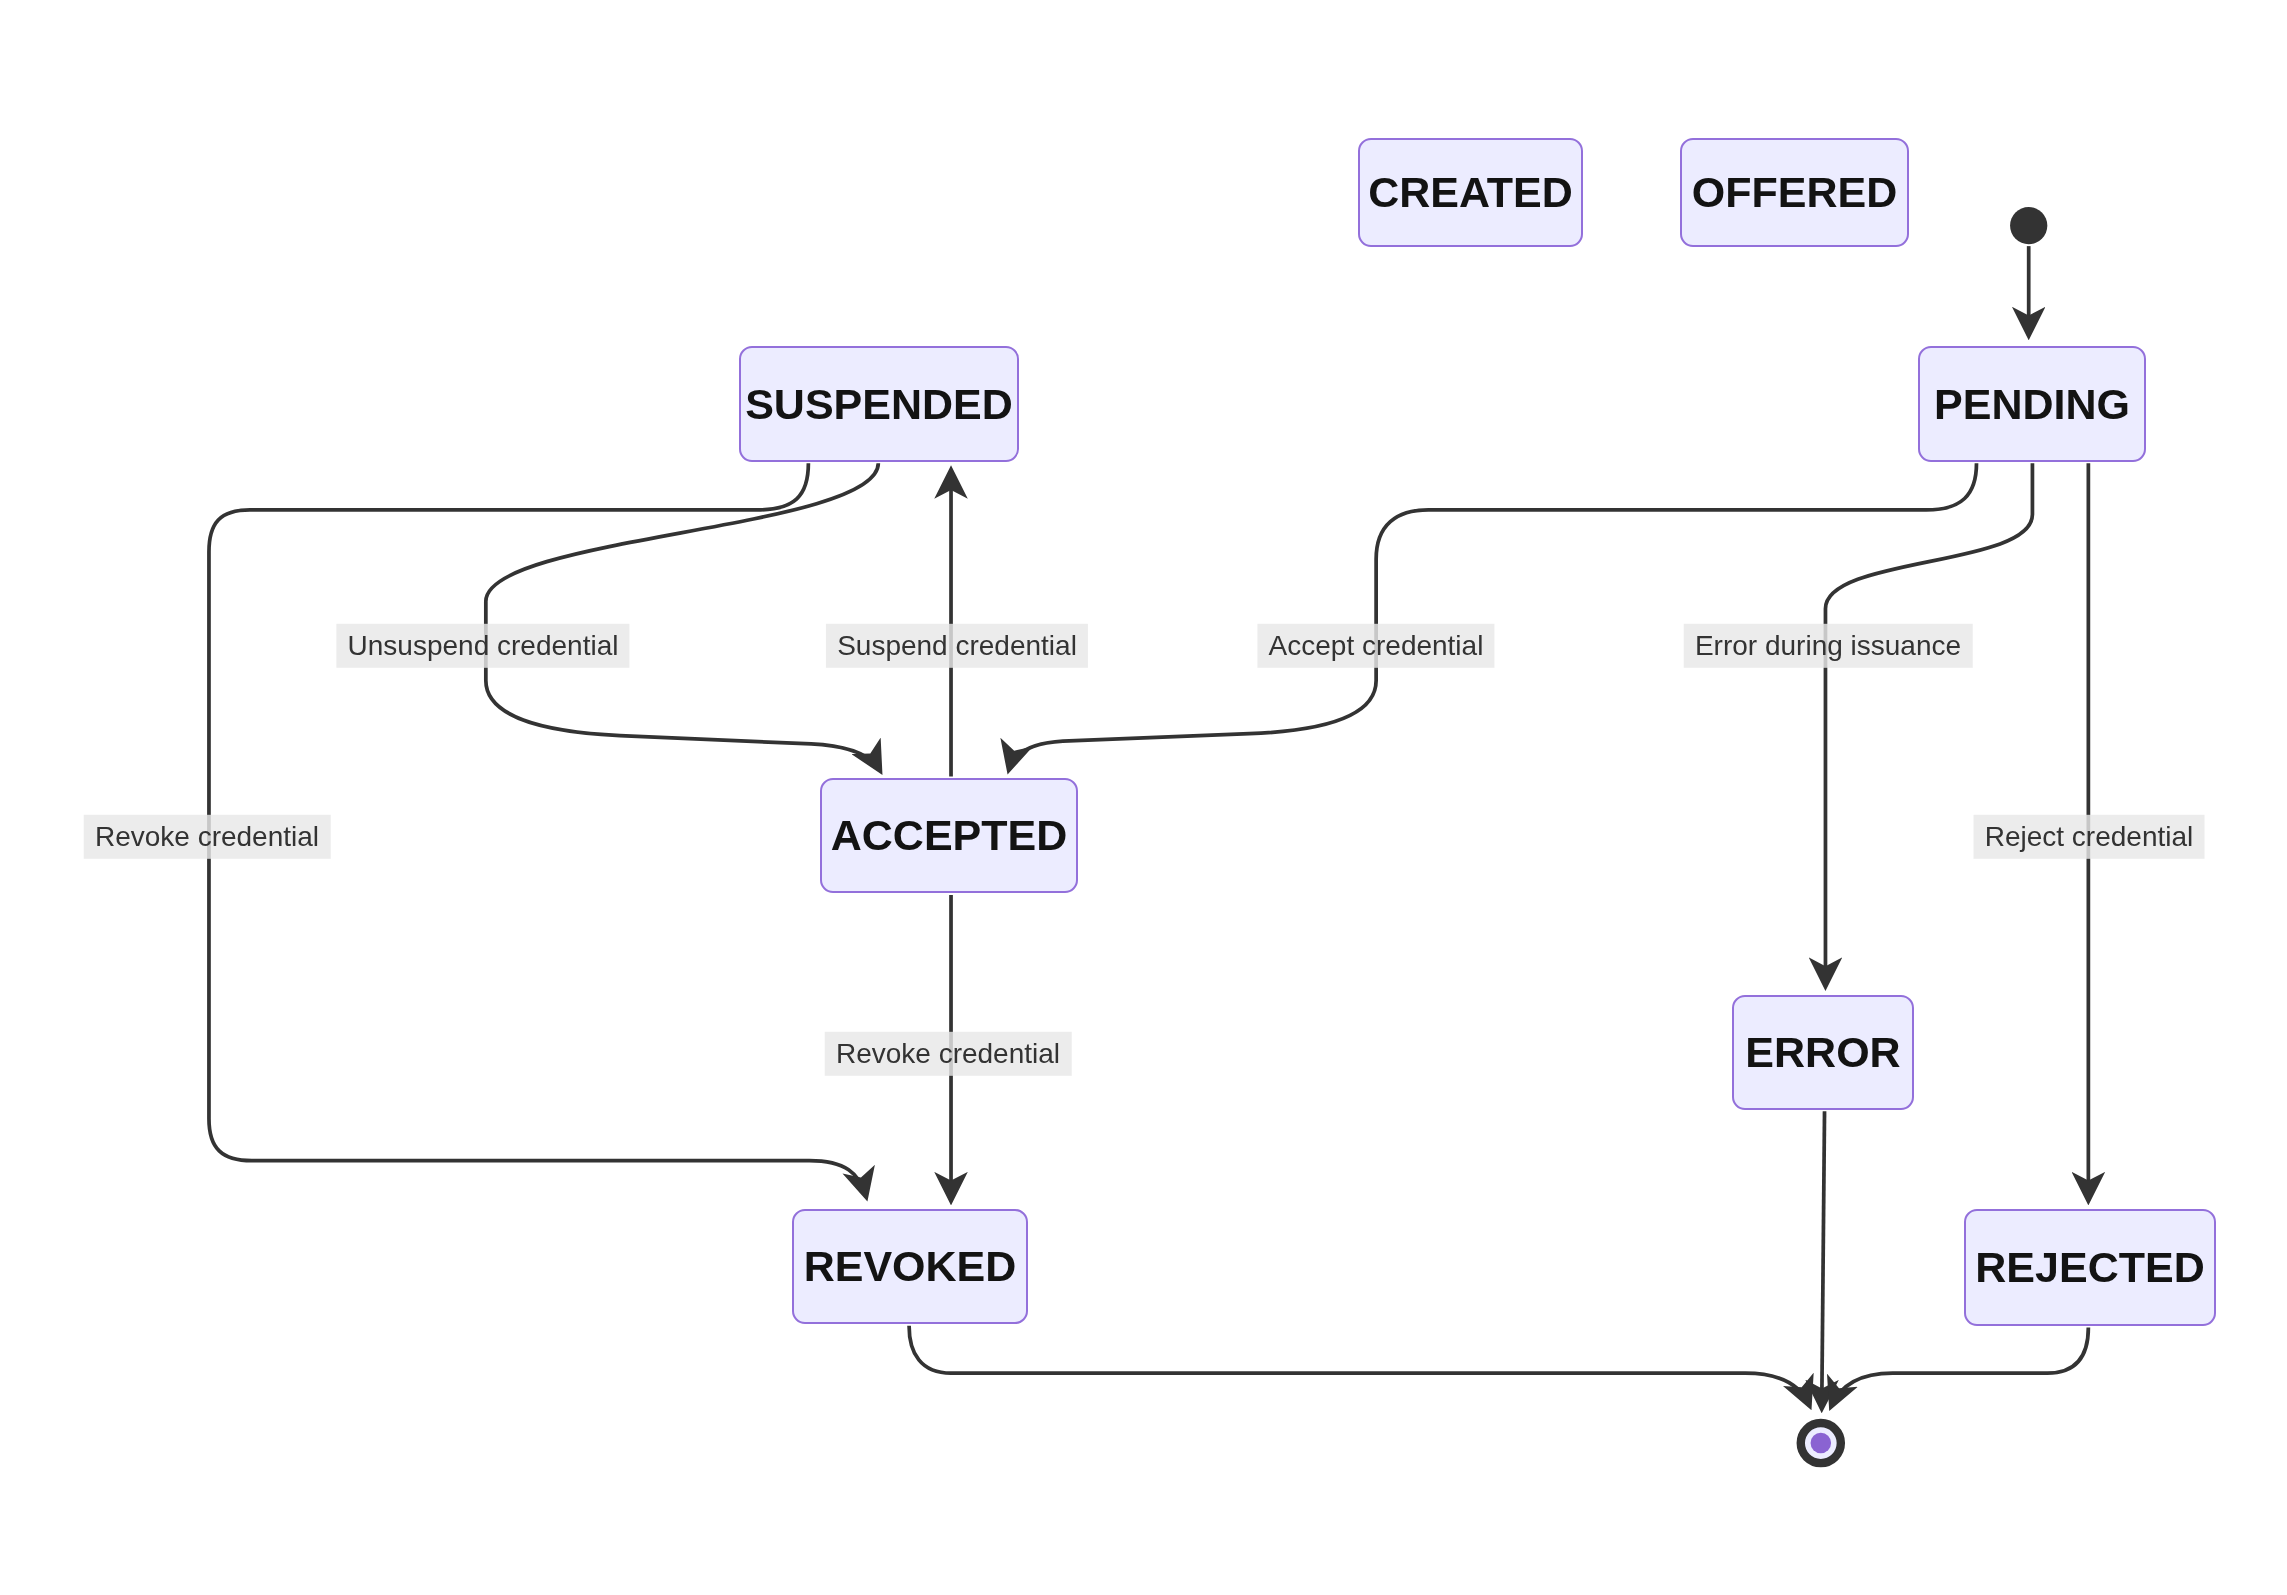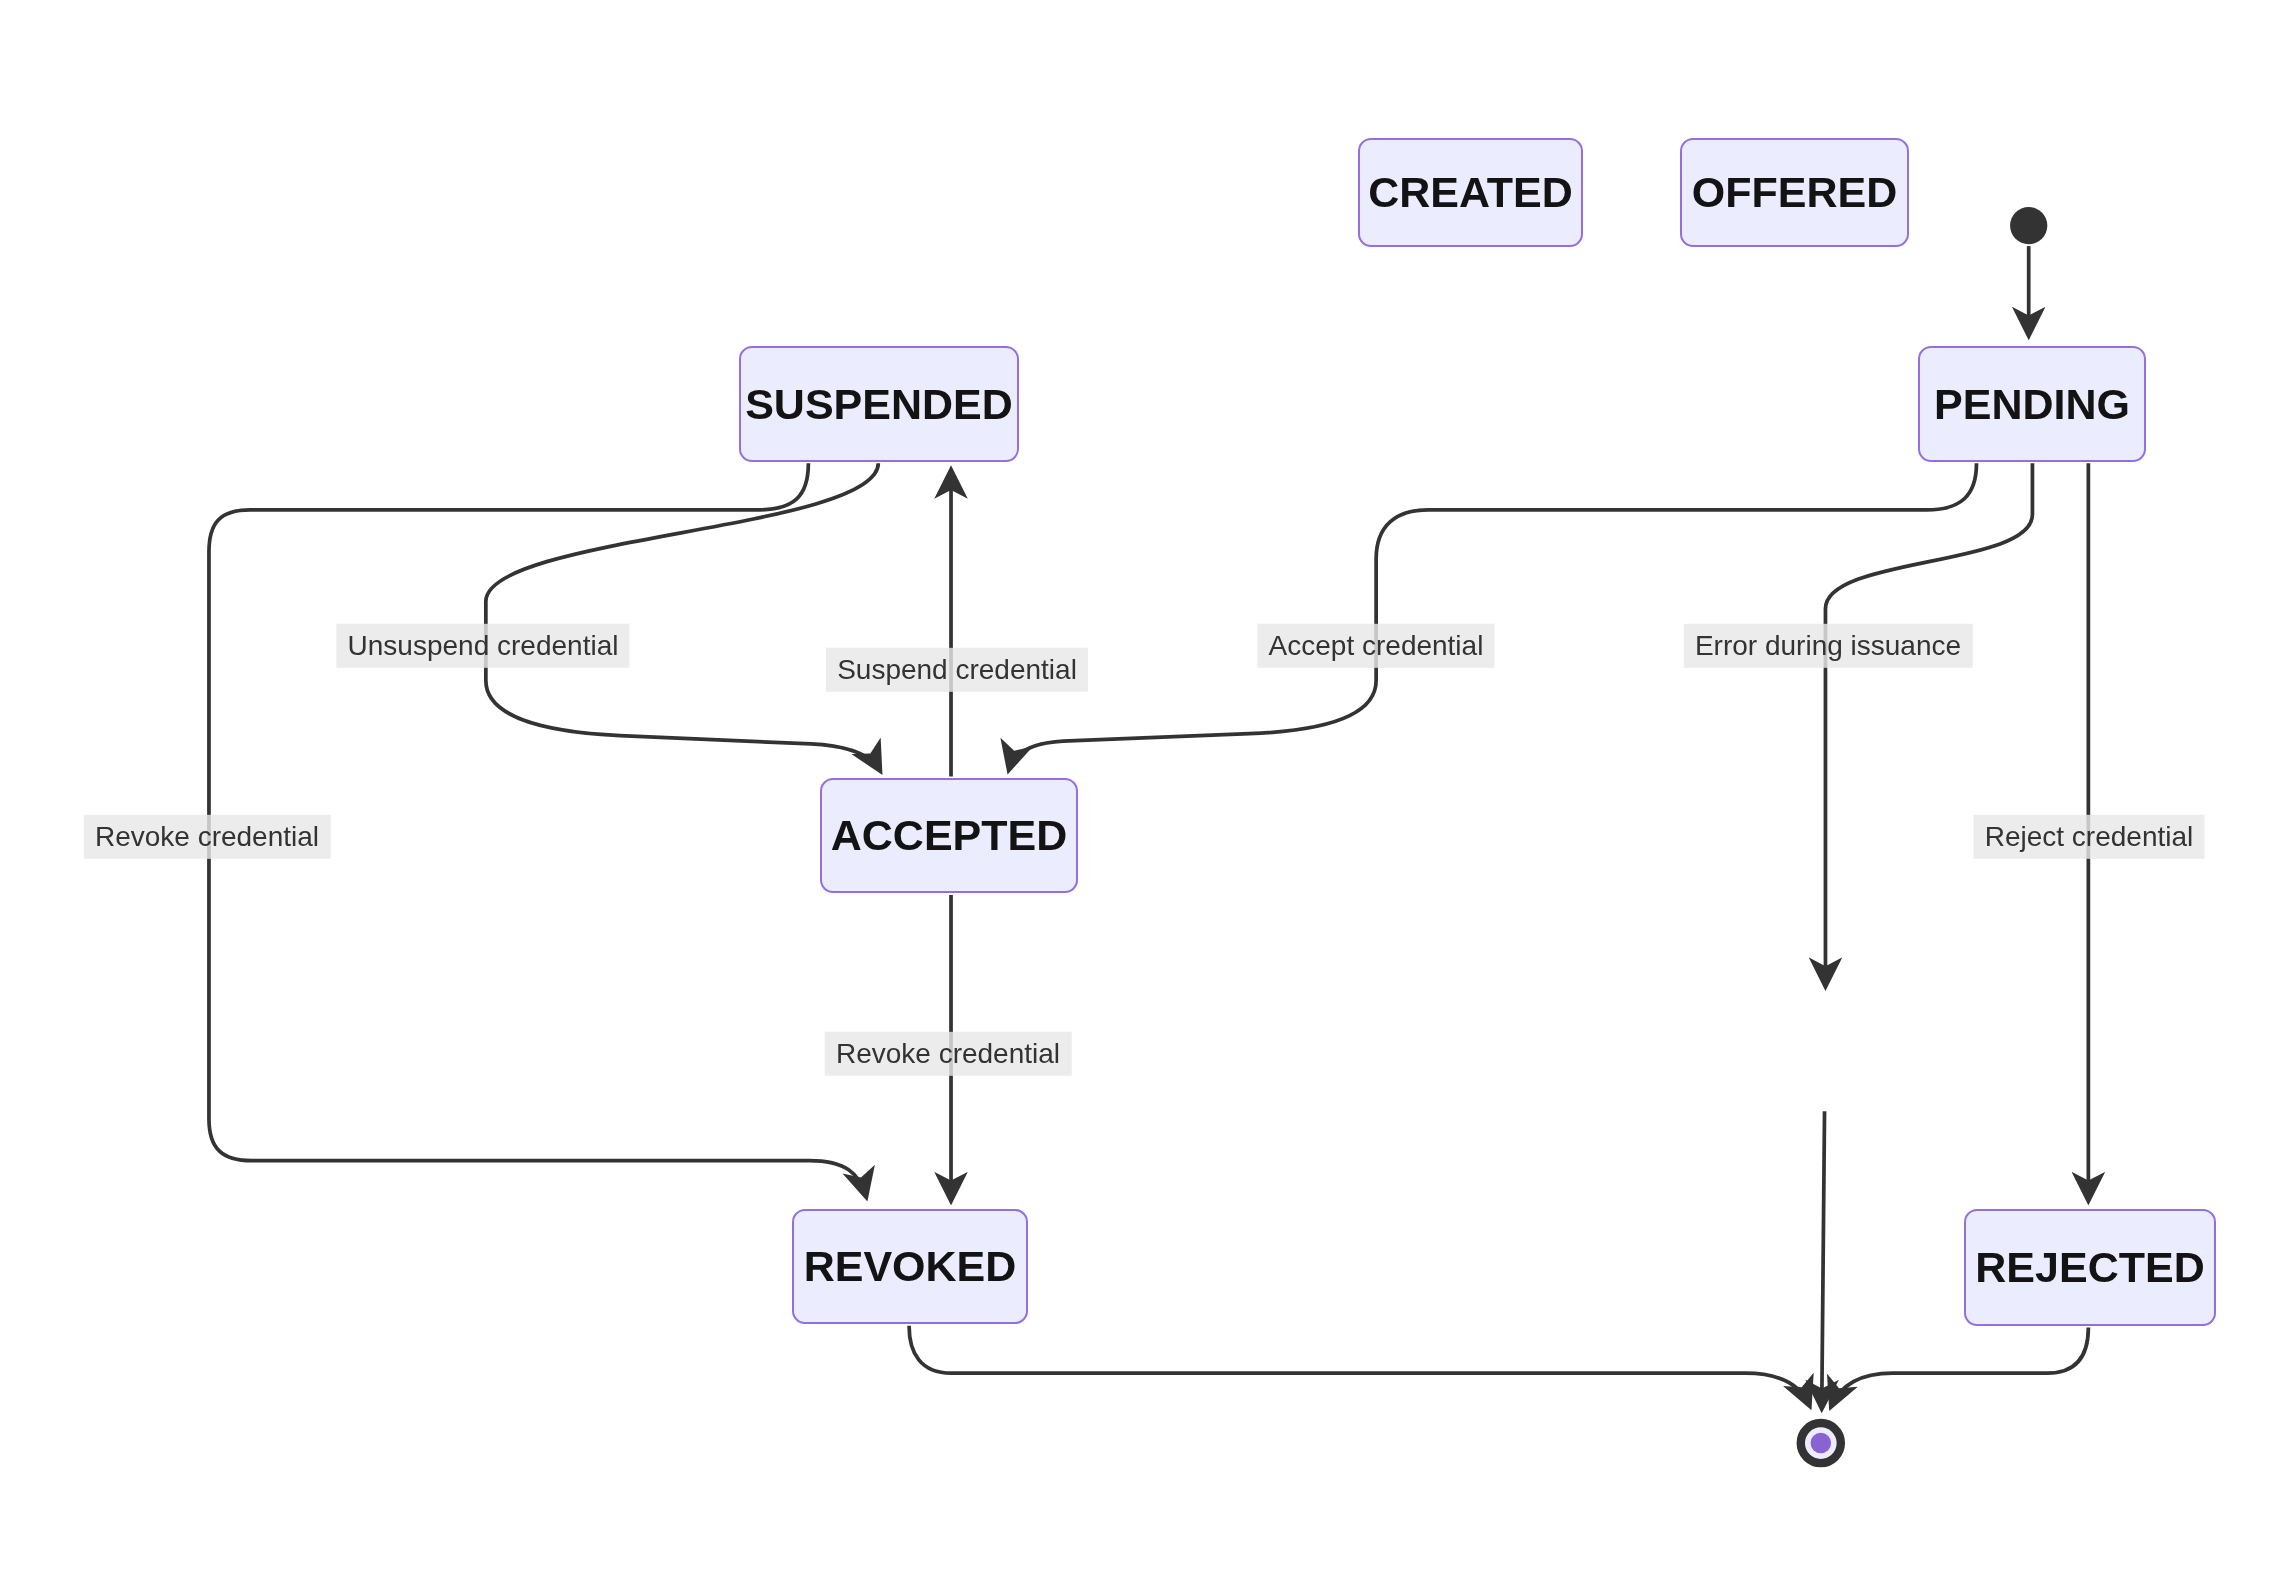--- a/index.html
+++ b/index.html
@@ -37,21 +37,21 @@
   .n-created  {left:1358px;top:138px;width:225px;height:109px;}
   .n-offered  {left:1680px;top:138px;width:229px;height:109px;}
   .n-pending  {left:1918px;top:346px;width:228px;height:116px;}
   .n-suspended{left:739px; top:346px;width:280px;height:116px;}
   .n-accepted {left:820px; top:778px;width:258px;height:115px;}
   .n-error    {left:1732px;top:995px;width:182px;height:115px;}
   .n-revoked  {left:792px; top:1209px;width:236px;height:115px;}
   .n-rejected {left:1964px;top:1209px;width:252px;height:117px;}
   
   .l-unsuspend   {left:483px; top:646px;}
-  .l-suspend     {left:957px;top:646px;margin-top:24px;}
+  .l-suspend     {left:957px;top:646px;}
   .l-accept      {left:1376px;top:646px;}
   .l-error       {left:1828px;top:646px;}
   .l-revoke-left {left:207px; top:837px;}
   .l-revoke-mid  {left:948px;top:1054px;}
   .l-reject      {left:2089px;top:837px;}
 </style>
 </head>
 <body>
 
 <div class="canvas">
@@ -101,17 +101,18 @@
   <div class="edge-label l-error">Error during issuance</div>
   <div class="edge-label l-revoke-left">Revoke credential</div>
   <div class="edge-label l-revoke-mid">Revoke credential</div>
   <div class="edge-label l-reject">Reject credential</div>
 
   <div class="state-node n-created">CREATED</div>
   <div class="state-node n-offered">OFFERED</div>
   <div class="state-node n-pending">PENDING</div>
   <div class="state-node n-suspended">SUSPENDED</div>
   <div class="state-node n-accepted">ACCEPTED</div>
+  <div class="state-node n-error">ERROR</div>
   <div class="state-node n-revoked">REVOKED</div>
   <div class="state-node n-rejected">REJECTED</div>
 
 </div>
 
 
 </body></html>

